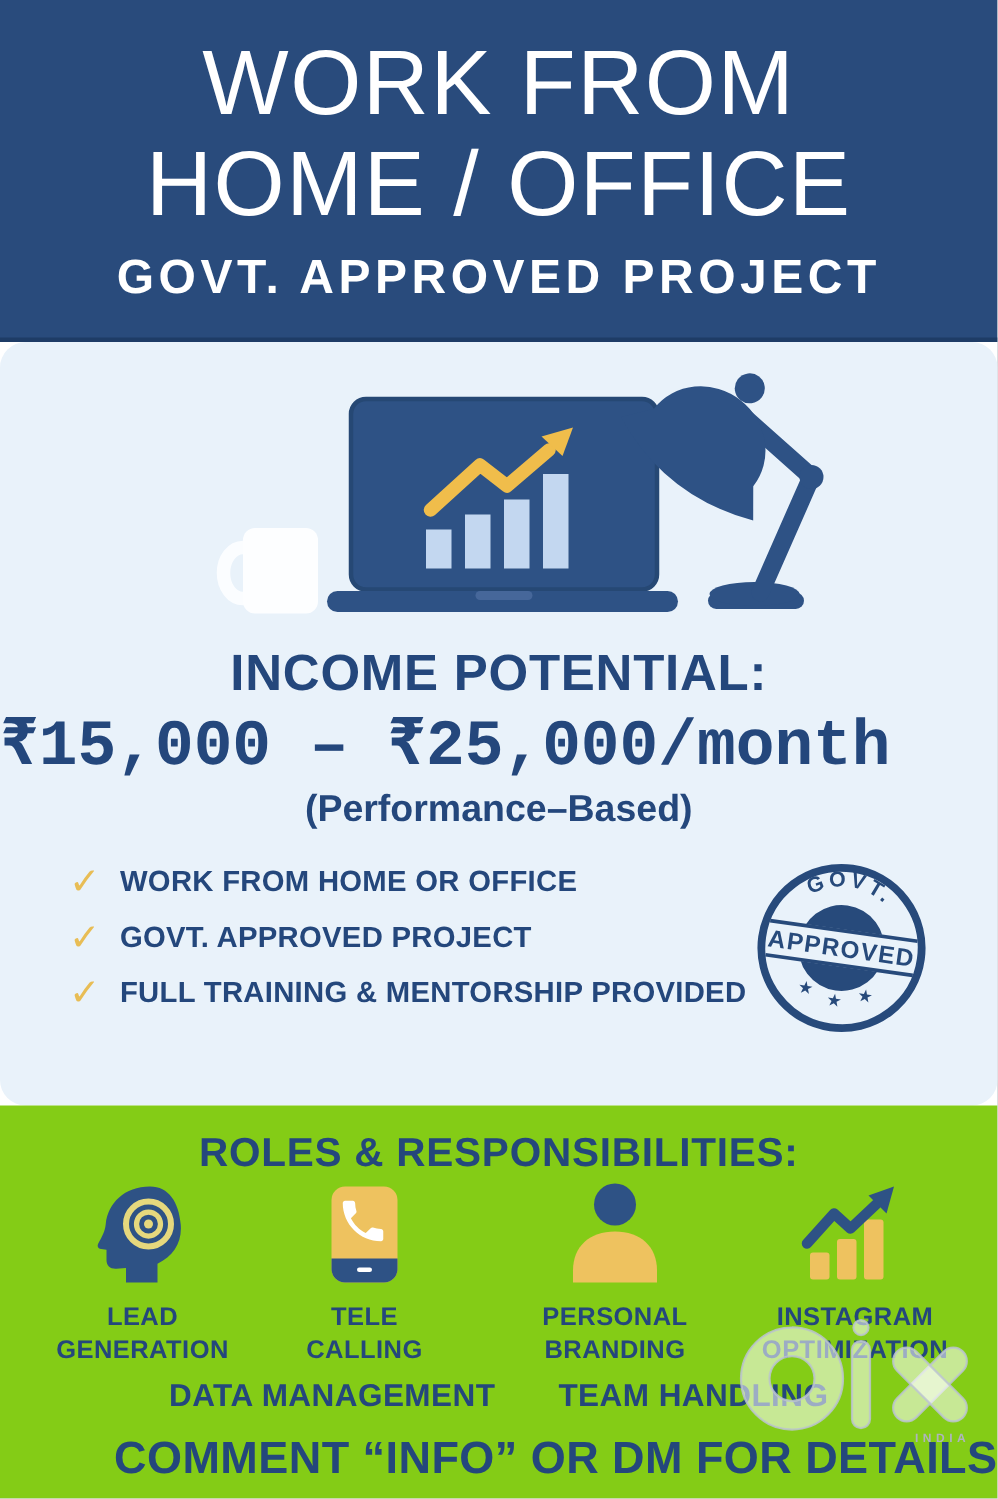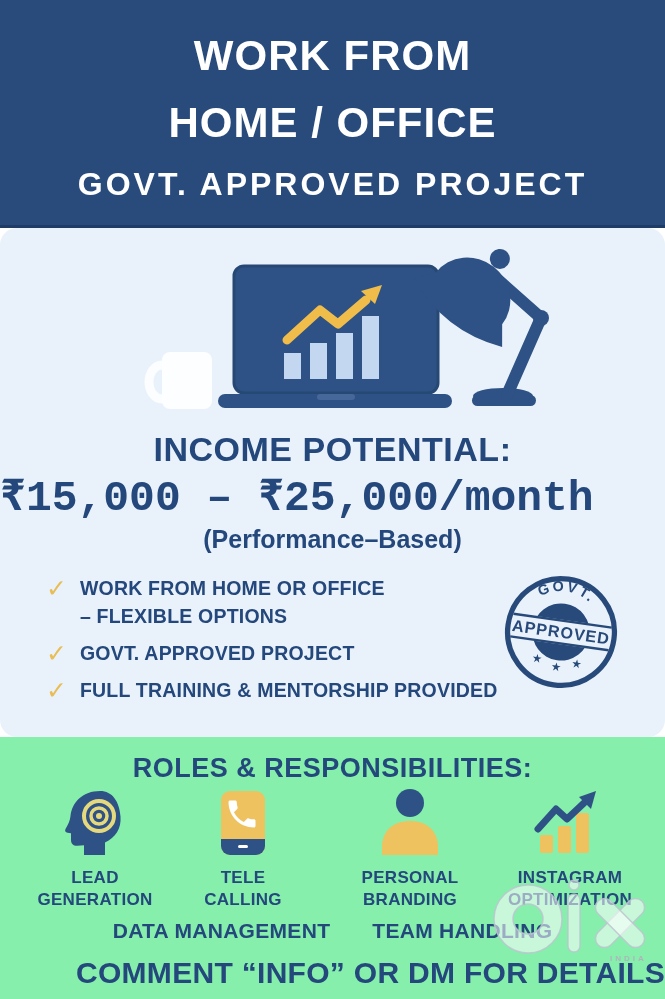--- a/index.html
+++ b/index.html
@@ -10,21 +10,21 @@
     font-family:"Liberation Sans","DejaVu Sans",sans-serif;
   }
   
   .header {
     position:absolute; left:0; top:0; width:665px; height:228px;
     background:#294b7c; color:#ffffff; text-align:center;
     border-bottom:3px solid #1e3c66;
     display:flex; flex-direction:column; align-items:center; justify-content:center;
   }
   .header .title-line {
-    font-size:42px; font-weight:bold; letter-spacing:1px; line-height:67px;
+    font-size:61px; font-weight:normal; letter-spacing:1px; line-height:67px;
   }
   .header .subtitle {
     margin-top:10px; font-size:32px; font-weight:bold; letter-spacing:3px;
   }
   
   .hero {
     position:absolute; left:0; top:228px; width:665px; height:509px;
     background:#e9f2fa; color:#24477c;border-radius:17px;
   }
   .hero-illustration { position:absolute; left:0; top:14px; width:665px; height:200px; }
@@ -36,21 +36,21 @@
     font-size:25px; font-weight:bold; }
   .checklist { position:absolute; left:46px; top:346px; width:470px; }
   .check-item { display:flex; align-items:flex-start; margin-bottom:9px; }
   .check-item .check { color:#e8bd55; font-size:25px; font-weight:bold; line-height:28px;
     margin-right:13px; flex:0 0 auto; }
   .check-item .check-text { font-size:19.5px; font-weight:bold; line-height:28px; letter-spacing:0.2px; }
   .badge-wrap { position:absolute; left:499px; top:342px; width:124px; height:124px; }
   
   .roles {
     position:absolute; left:0; top:737px; width:665px; height:262px;
-    background:#86efac; color:#24477c;
+    background:#84cc16; color:#24477c;
   }
   .roles-heading { position:absolute; left:0; top:16px; width:100%; text-align:center;
     font-size:27px; font-weight:bold; letter-spacing:0.5px; }
   .role-col { position:absolute; top:50px; width:170px; text-align:center; }
   .role-col .role-icon { height:72px; display:flex; align-items:flex-end; justify-content:center; }
   .role-col .role-label { margin-top:8px; font-size:17px; font-weight:bold; line-height:22px; letter-spacing:0.3px; }
   .extra-row { position:absolute; left:0; top:182px; width:100%; display:flex;
     justify-content:center; gap:42px; font-size:21px; font-weight:bold; letter-spacing:0.3px; }
   .cta { position:absolute; left:0; top:219px; width:100%; text-align:right;
     font-size:30px; font-weight:bold; letter-spacing:0.3px; }
@@ -108,21 +108,20 @@
 
     <div class="income-heading">INCOME POTENTIAL:</div>
     <div class="income-range">₹15,000 – ₹25,000/month</div>
     <div class="income-note">(Performance–Based)</div>
 
     <div class="checklist">
       <div class="check-item">
         <span class="check">✓</span>
         <span class="check-text">
           <span>WORK FROM HOME OR OFFICE</span><br>
-          <span>– FLEXIBLE OPTIONS</span>
         </span>
       </div>
       <div class="check-item">
         <span class="check">✓</span>
         <span class="check-text">GOVT. APPROVED PROJECT</span>
       </div>
       <div class="check-item">
         <span class="check">✓</span>
         <span class="check-text">FULL TRAINING &amp; MENTORSHIP PROVIDED</span>
       </div>

